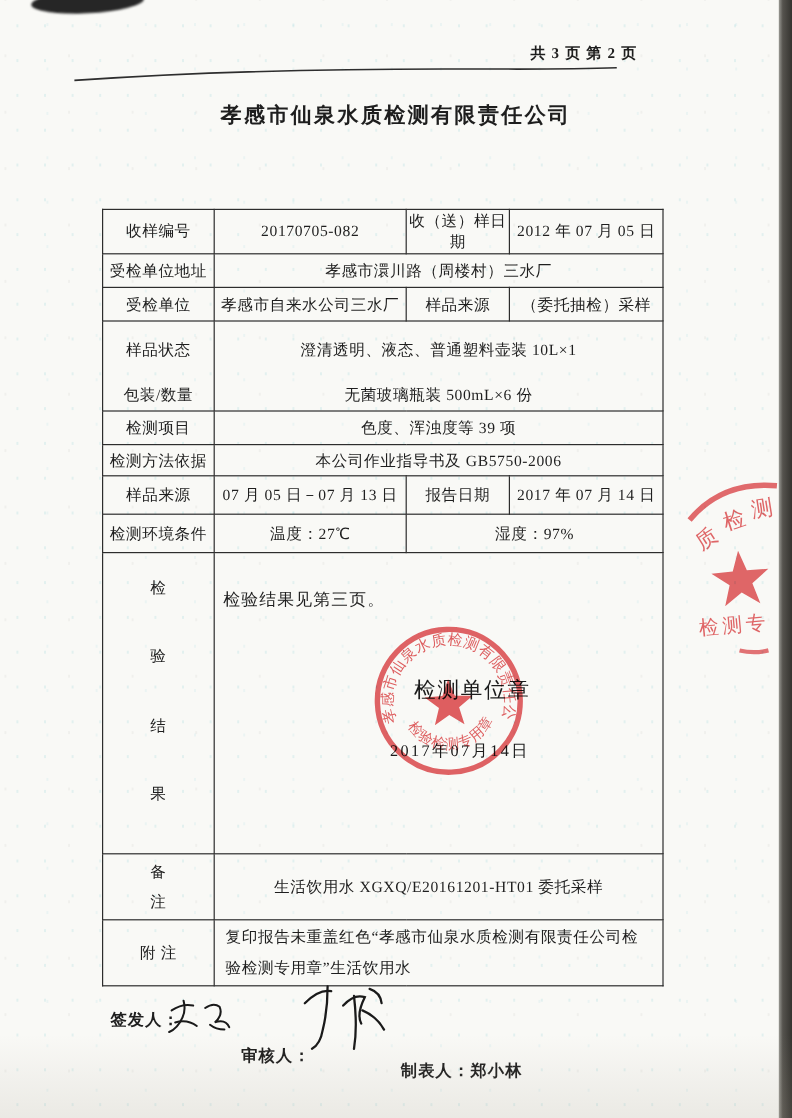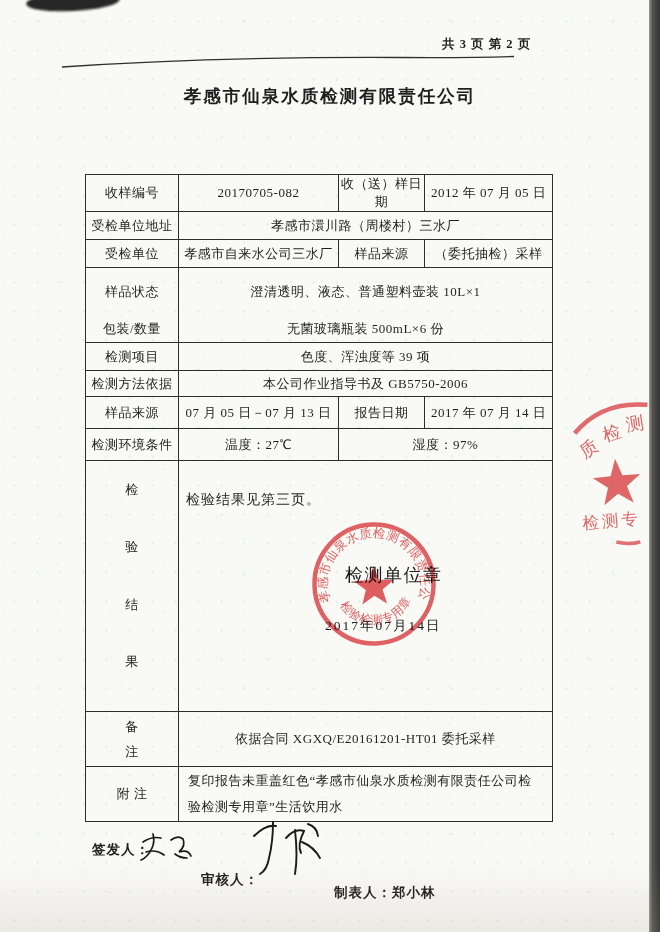--- a/index.html
+++ b/index.html
@@ -145,21 +145,21 @@
             <polygon fill="#dd3a3e" fill-opacity="0.88" points="66,48 71.2,61.9 86,62.5 74.4,71.7 78.4,86 66,77.8 53.7,86 57.6,71.7 46,62.5 60.8,61.9"></polygon>
           </svg>
         </div>
       </td>
     </tr>
     <tr style="height:55px">
       <td class="note-label">
         <div>备</div>
         <div>注</div>
       </td>
-      <td colspan="3">依据合同 XGXQ/E20161201-HT01 委托采样</td>
+      <td colspan="3">生活饮用水 XGXQ/E20161201-HT01 委托采样</td>
     </tr>
     <tr style="height:55px">
       <td>附 注</td>
       <td colspan="3" class="left-text">复印报告未重盖红色“孝感市仙泉水质检测有限责任公司检验检测专用章”生活饮用水</td>
     </tr>
   </tbody>
     </table>
 
   <svg class="edge-seal" viewBox="0 0 80 156">
     <path d="M 4,38 Q 34,8 79,16" fill="none" stroke="#dd3a3e" stroke-width="4.5" stroke-opacity="0.85"></path>

